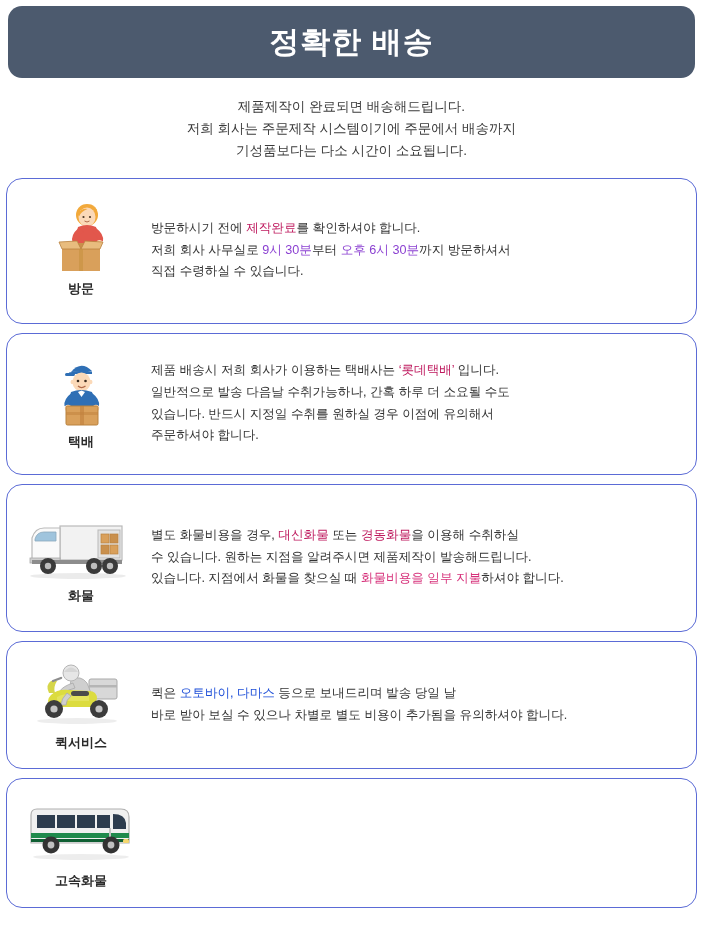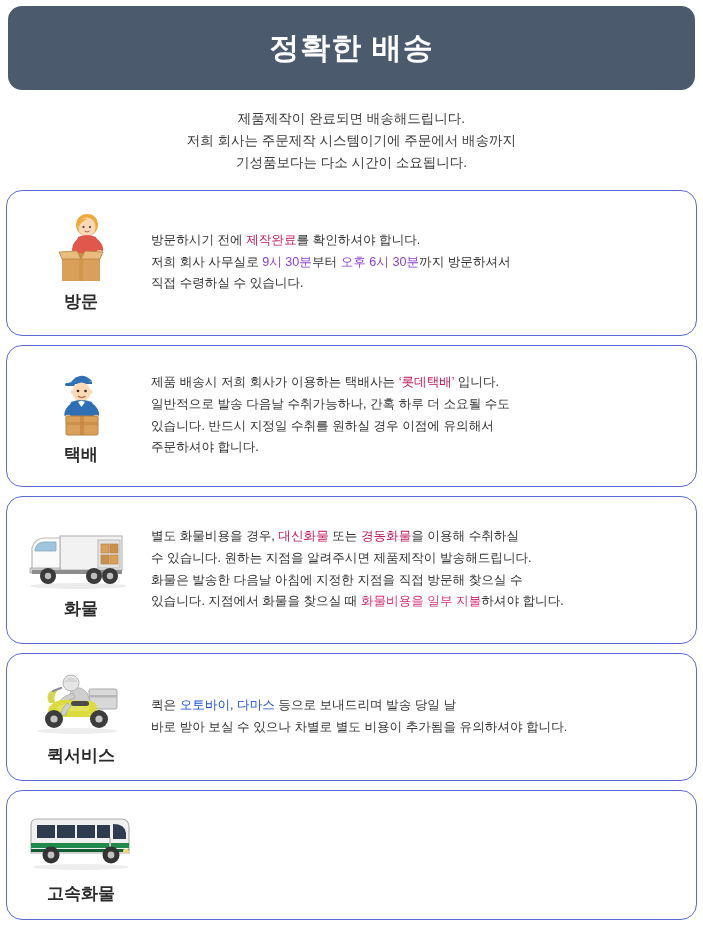--- a/index.html
+++ b/index.html
@@ -18,21 +18,21 @@
   .page {
     width: 703px;
     height: 932px;
     position: relative;
     box-sizing: border-box;
   }
 
   
   .header {
     margin: 6px 8px 0 8px;
-    height: 84px;
+    height: 72px;
     background: #4c5a6e;
     border-radius: 14px;
     display: flex;
     align-items: center;
     justify-content: center;
   }
   .header-title {
     color: #ffffff;
     font-size: 30px;
     font-weight: bold;
@@ -74,21 +74,21 @@
     justify-content: center;
   }
   .icon-art {
     height: 74px;
     display: flex;
     align-items: flex-end;
     justify-content: center;
   }
   .icon-label {
     margin-top: 3px;
-    font-size: 17px;
+    font-size: 13px;
     font-weight: bold;
     color: #2b2b2b;
   }
   .card-body {
     flex: 1 1 auto;
     padding: 4px 6px 4px 4px;
     font-size: 12.6px;
     line-height: 1.72;
     color: #333333;
   }
@@ -261,23 +261,20 @@
         <div class="icon-label">화물</div>
       </div>
       <div class="card-body">
         <div class="line">
           <span>별도 화물비용을 경우, </span><span class="hl-red">대신화물</span><span> 또는 </span><span class="hl-red">경동화물</span><span>을 이용해 수취하실</span>
         </div>
         <div class="line">
           <span>수 있습니다. 원하는 지점을 알려주시면 제품제작이 발송해드립니다.</span>
         </div>
         <div class="line">
-          <span>화물은 발송한 다음날 아침에 지정한 지점을 직접 방문해 찾으실 수</span>
-        </div>
-        <div class="line">
           <span>있습니다. 지점에서 화물을 찾으실 때 </span><span class="hl-pink">화물비용을 일부 지불</span><span>하셔야 합니다.</span>
         </div>
       </div>
     </div>
 
     <div class="card c-quick">
       <div class="card-icon">
         <div class="icon-art">
           <svg width="108" height="74" viewBox="0 0 108 74">
 

